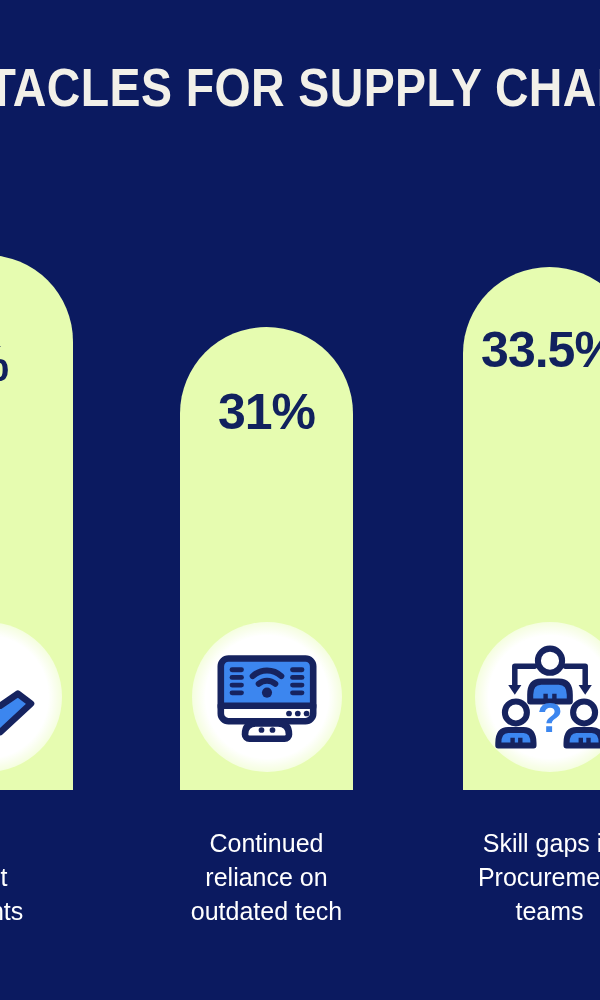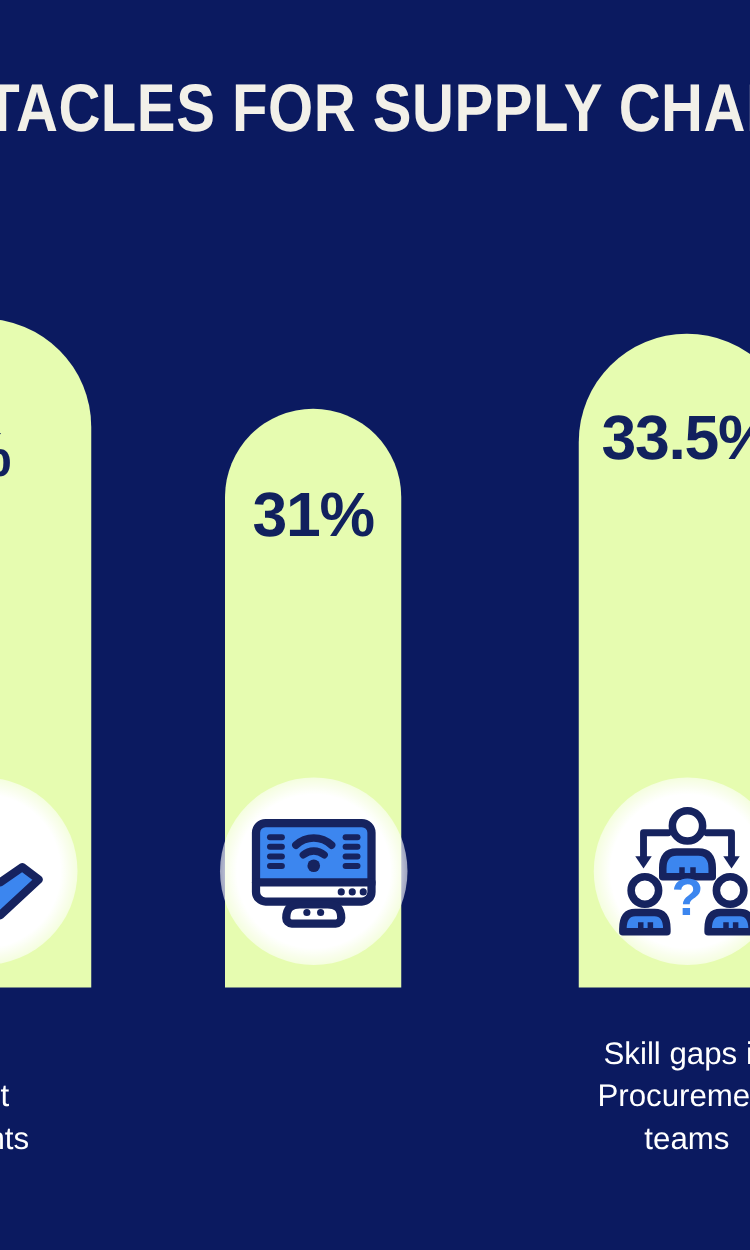--- a/index.html
+++ b/index.html
@@ -37,21 +37,21 @@
 
   
   .bar {
     position:absolute;
     background:#e6fcb0;
     border-top-left-radius:999px;
     border-top-right-radius:999px;
     bottom:210px;
   }
   #bar-1 { left:-100px;  width:173px; height:535px; }
-  #bar-2 { left:180px;   width:141px; height:463px; }
+  #bar-2 { left:180px;   width:173px; height:463px; }
   #bar-3 { left:463px;   width:173px; height:523px; }
 
   .bar-value {
     position:absolute;
     left:0; right:0;
     text-align:center;
     color:#11215e;
     font-weight:bold;
     font-size:50px;
     line-height:50px;
@@ -137,20 +137,23 @@
           <path d="M42.5 38 a11.5 11.5 0 0 1 15 0"></path>
         </g>
         <circle cx="50" cy="46" r="4.6" fill="#16235f"></circle>
         <path d="M36 79 h28 v5 h-28 z" fill="#16235f"></path>
         <path d="M30 84 q0 -10 10 -10 h20 q10 0 10 10 a4 4 0 0 1 -4 4 h-32 a4 4 0 0 1 -4 -4 z" fill="#ffffff" stroke="#16235f" stroke-width="6" stroke-linejoin="round"></path>
         <circle cx="45" cy="80" r="2.6" fill="#16235f"></circle>
         <circle cx="55" cy="80" r="2.6" fill="#16235f"></circle>
       </svg>
     </div>
   </div>
+  <div class="caption" id="cap-2">Continued
+reliance on
+outdated tech</div>
 
   <div class="bar" id="bar-3">
     <div class="bar-value">33.5%</div>
     <div class="icon-wrap">
       <svg viewBox="0 0 100 100" xmlns="http://www.w3.org/2000/svg">
         <g fill="none" stroke="#16235f" stroke-width="5" stroke-linejoin="round" stroke-linecap="round">
           <path d="M36 22 H18 V40"></path>
           <path d="M64 22 H82 V40"></path>
         </g>
         <path d="M18 48 l-6 -9 h12 z" fill="#16235f"></path>

